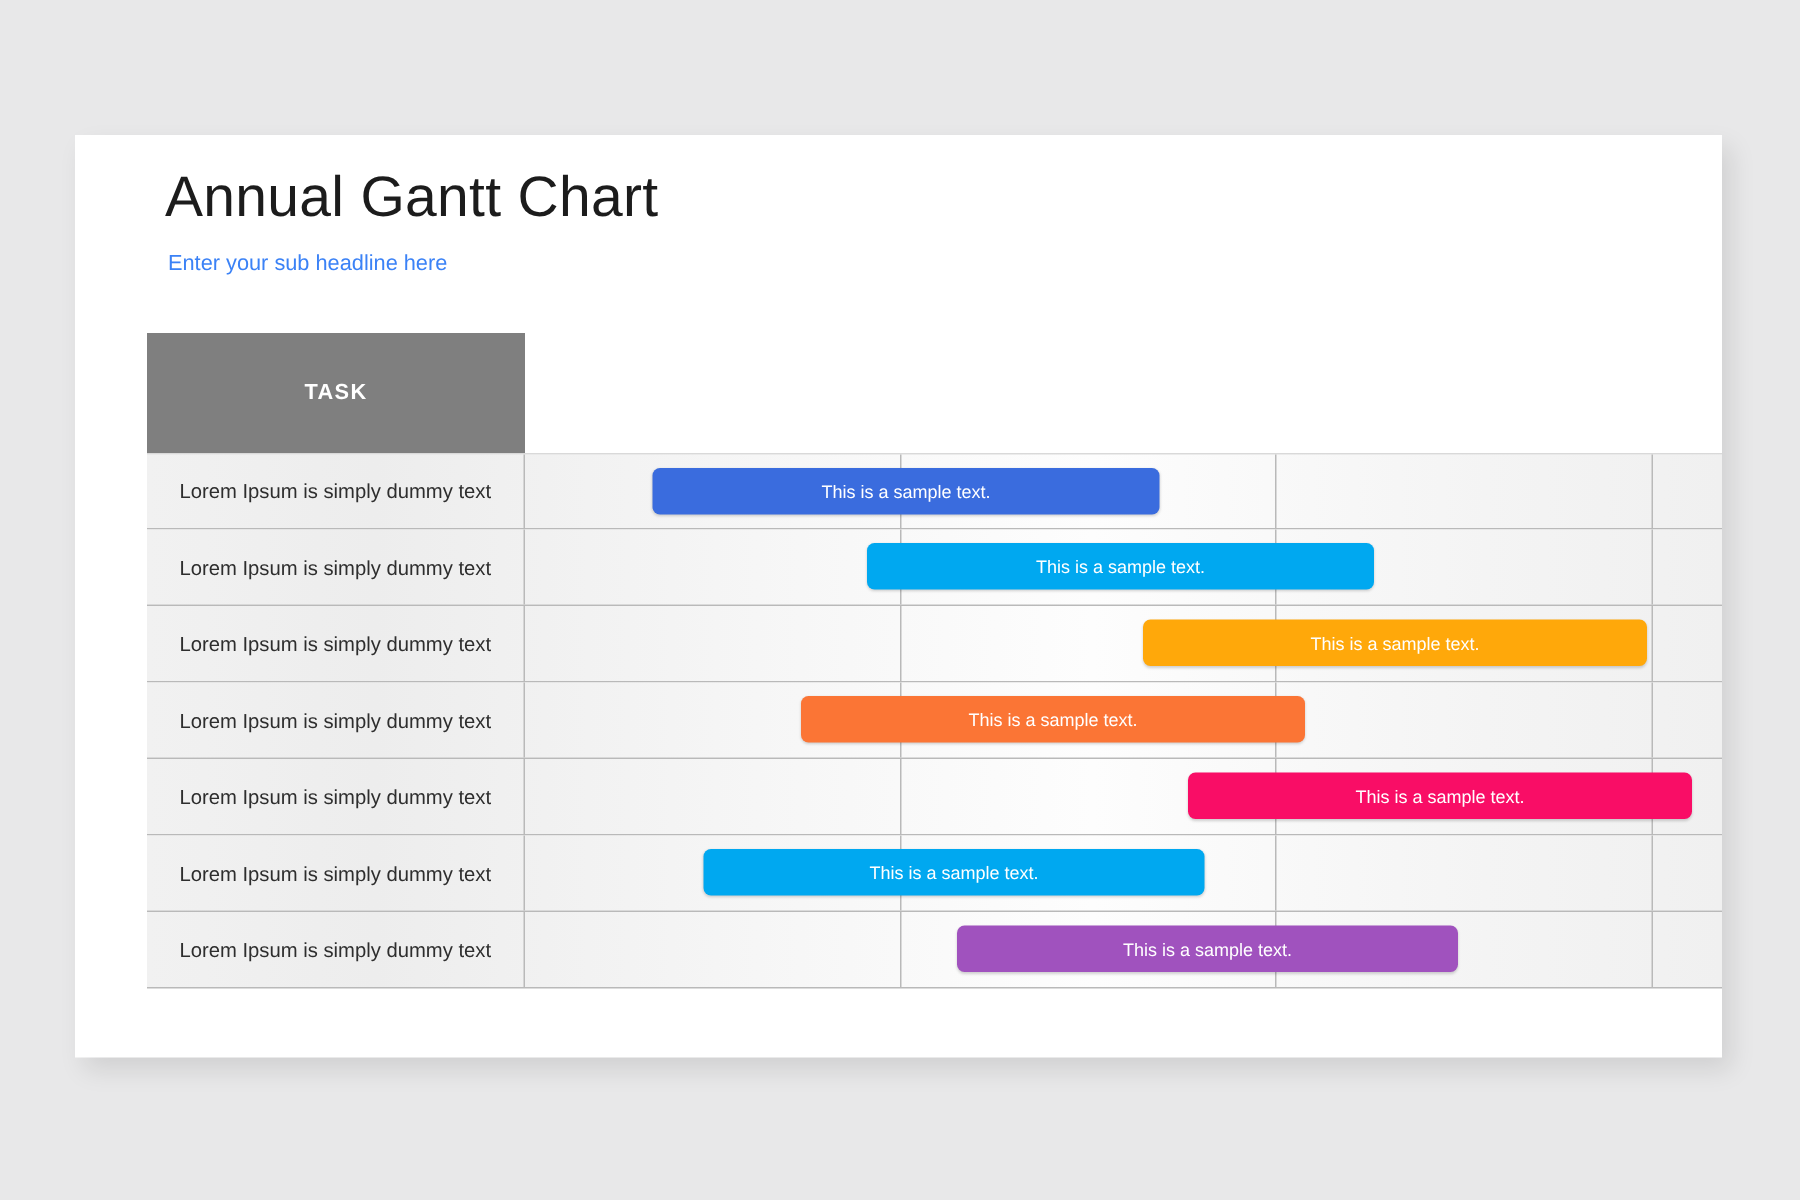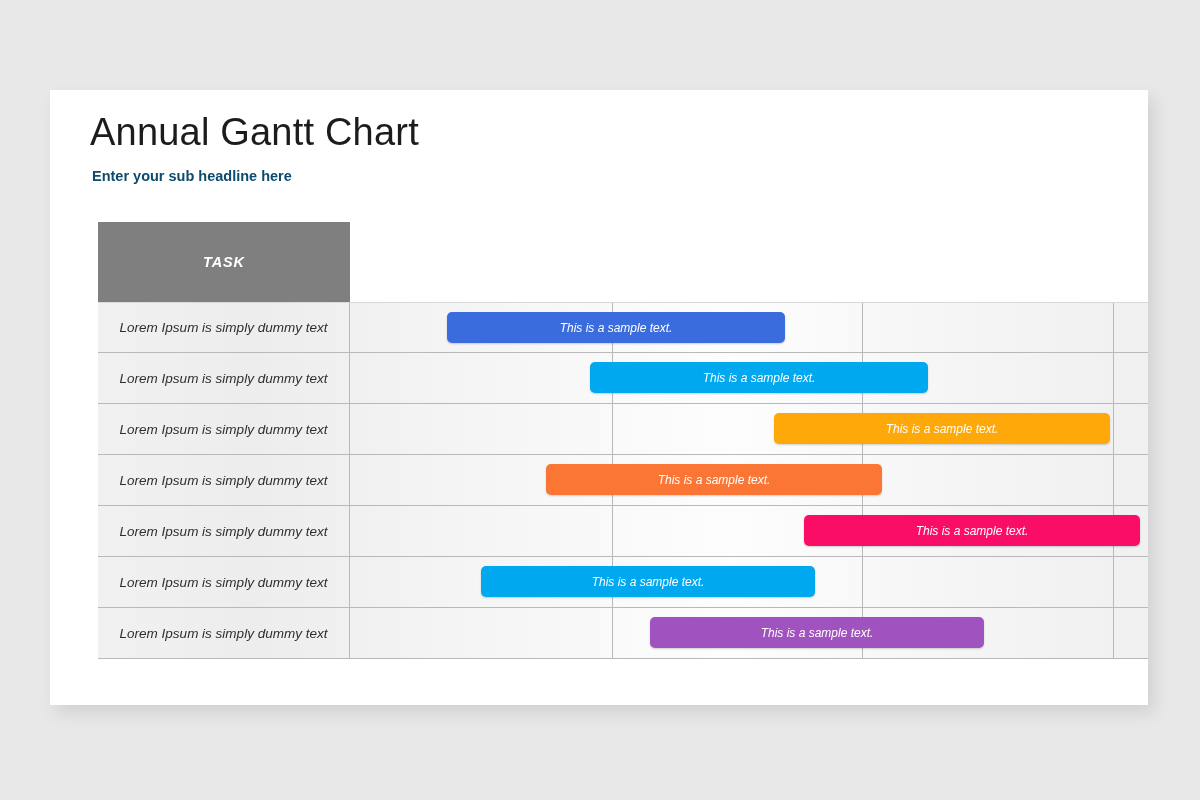--- a/index.html
+++ b/index.html
@@ -22,47 +22,46 @@
     width: 1098px;
     height: 615px;
     background: #ffffff;
     box-shadow: 6px 8px 16px rgba(0,0,0,0.10);
     overflow: hidden;
   }
 
   
   #heading {
     position: absolute;
-    left: 40px;
+    left: 60px;
     top: 22px;
   }
   #title {
     font-size: 38px;
     font-weight: 400;
     color: #1c1c1c;
     letter-spacing: 0.2px;
     line-height: 1.1;
     margin: 0;
     white-space: nowrap;
   }
   #subtitle {
     font-size: 14.5px;
-    font-weight: 700;
-    color: #0c4a6e;
+    font-weight: 400;
+    color: #3b82f6;
     margin: 14px 0 0 2px;
     white-space: nowrap;
   }
 
   
   #gantt {
     position: absolute;
     left: 48px;
     top: 132px;
     width: 1088px;
-    font-style: italic;
   }
 
   
   #header-row {
     display: flex;
     height: 80px;
   }
   .hcell {
     display: flex;
     align-items: center;
@@ -79,21 +78,20 @@
   
   .grow {
     position: relative;
     height: 51px;
     display: flex;
     box-sizing: border-box;
     border-bottom: 1px solid #b9b9b9;
     background: linear-gradient(to right,
                 #f1f1f1 0%, #ededed 14%, #f7f7f7 40%,
                 #fdfdfd 58%, #f4f4f4 82%, #efefef 100%);
-    gap: 12px;
   }
   .grow:first-child { border-top: 1px solid #d9d9d9; }
 
   .task-cell {
     width: 252px;
     flex: 0 0 252px;
     display: flex;
     align-items: center;
     justify-content: center;
     box-sizing: border-box;

